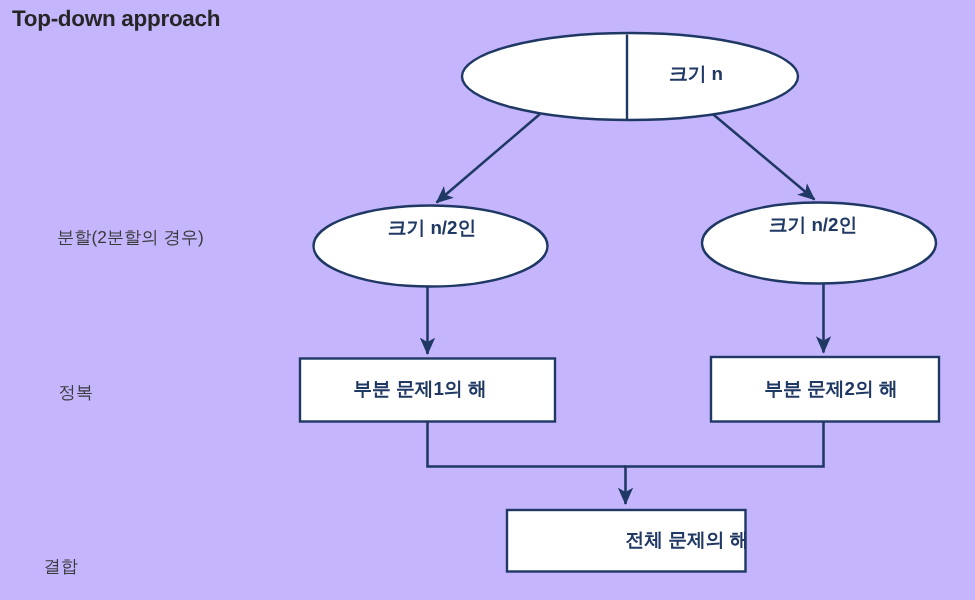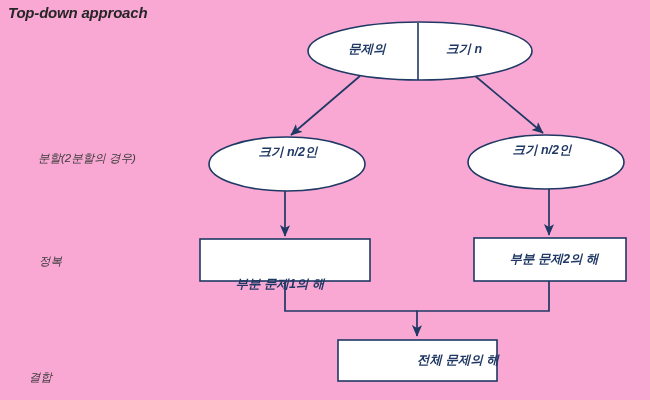--- a/index.html
+++ b/index.html
@@ -15,22 +15,21 @@
     overflow: hidden;
     font-family: "Liberation Sans", "DejaVu Sans", sans-serif;
   }
 
   #slide {
     position: absolute;
     left: 0;
     top: 0;
     width: 650px;
     height: 400px;
-    background: #f9a8d4;
-    font-style: italic;
+    background: #c4b5fd;
   }
 
   
   #slide-title {
     position: absolute;
     left: 8px;
     top: 4px;
     font-size: 15px;
     font-weight: bold;
     color: #262626;
@@ -85,21 +84,21 @@
     white-space: nowrap;
   }
   .node-text .line { display: block; }
 
   #root-left-text  { left: 318px; top: 42px; width: 98px; }
   #root-right-text { left: 420px; top: 42px; width: 88px; }
 
   #sub1-text { left: 208px; top: 145px; width: 160px; }
   #sub2-text { left: 462px; top: 143px; width: 160px; }
 
-  #sol1-text { left: 200px; top: 252px; width: 160px; margin-top: 25px; }
+  #sol1-text { left: 200px; top: 252px; width: 160px; }
   #sol2-text { left: 474px; top: 252px; width: 160px; text-align: center; }
   #total-text { left: 338px; top: 353px; width: 160px; margin-left: 40px; }
 </style>
 </head>
 <body>
 
 <div id="slide">
 
   <div id="slide-title">Top-down approach</div>
 
@@ -130,21 +129,20 @@
     <line class="divider-line" x1="418" y1="23" x2="418" y2="80"></line>
 
     <ellipse class="node-shape" cx="287" cy="164" rx="78" ry="27"></ellipse>
     <ellipse class="node-shape" cx="546" cy="162" rx="78" ry="27"></ellipse>
 
     <rect class="node-shape" x="200" y="239" width="170" height="42"></rect>
     <rect class="node-shape" x="474" y="238" width="152" height="43"></rect>
     <rect class="node-shape" x="338" y="340" width="159" height="41"></rect>
   </svg>
 
-  <div class="node-text" id="root-left-text">문제의</div>
   <div class="node-text" id="root-right-text">크기 n</div>
 
   <div class="node-text" id="sub1-text">
     <span class="line">크기 n/2인</span>
   </div>
 
   <div class="node-text" id="sub2-text">
     <span class="line">크기 n/2인</span>
   </div>
 

